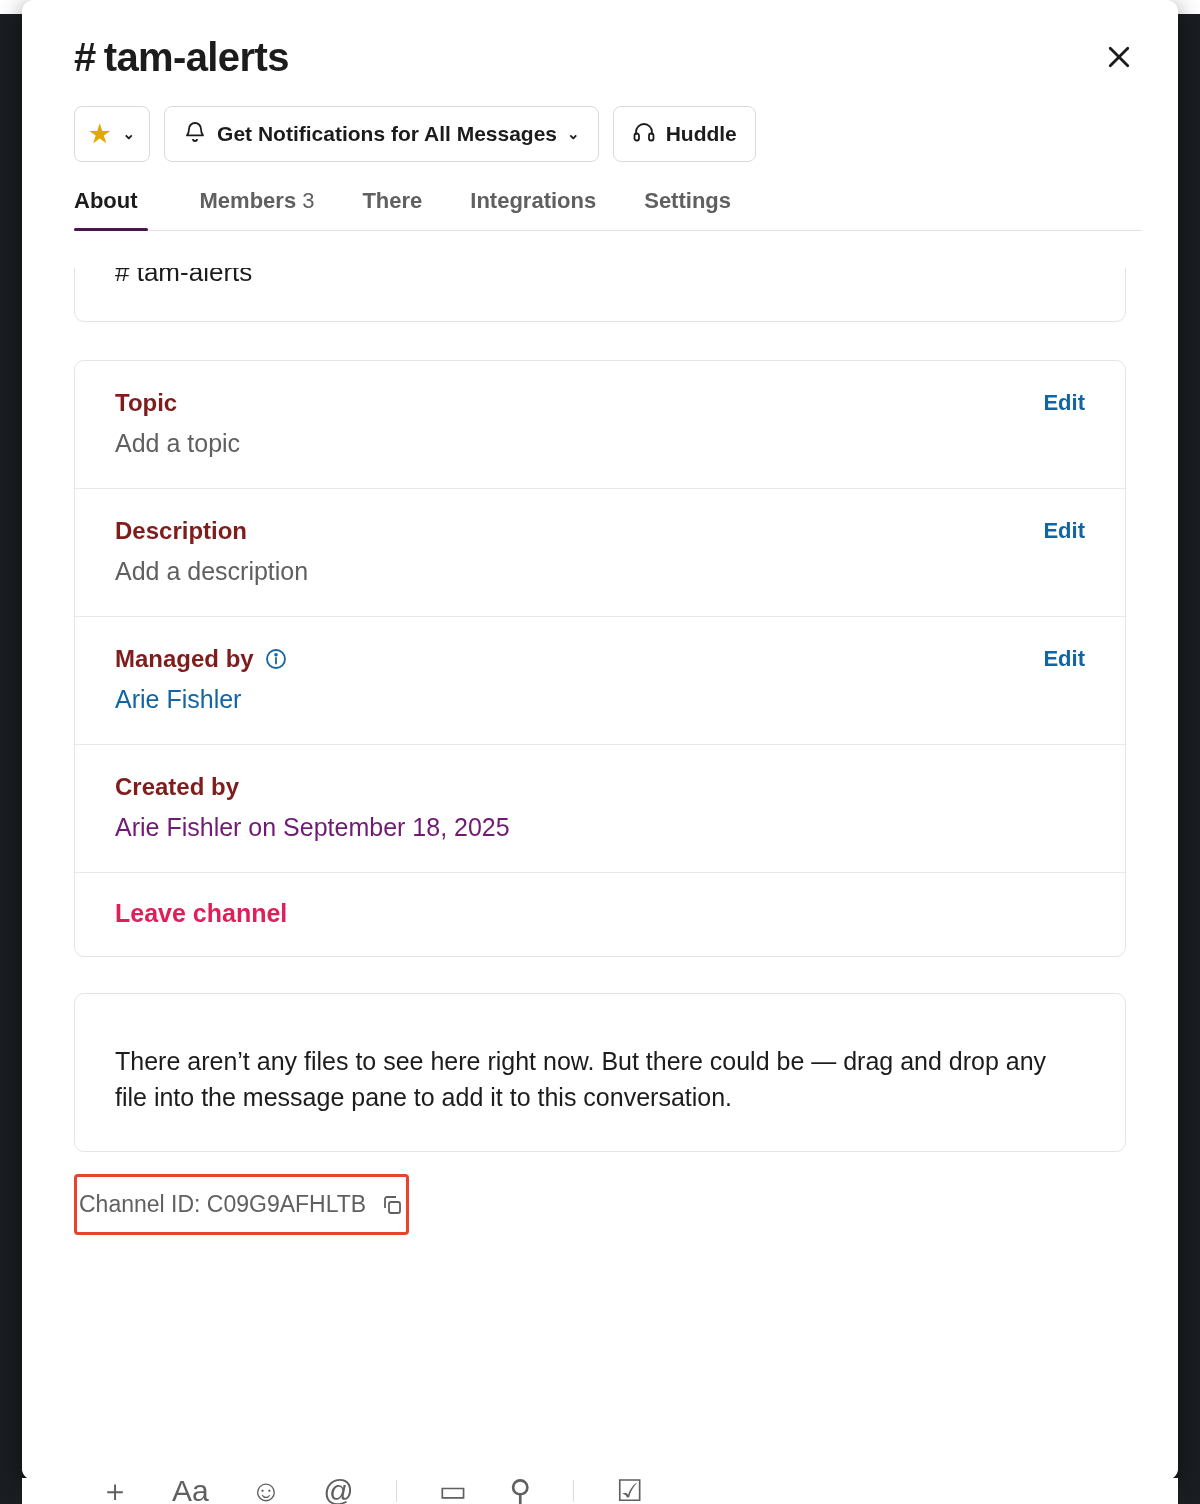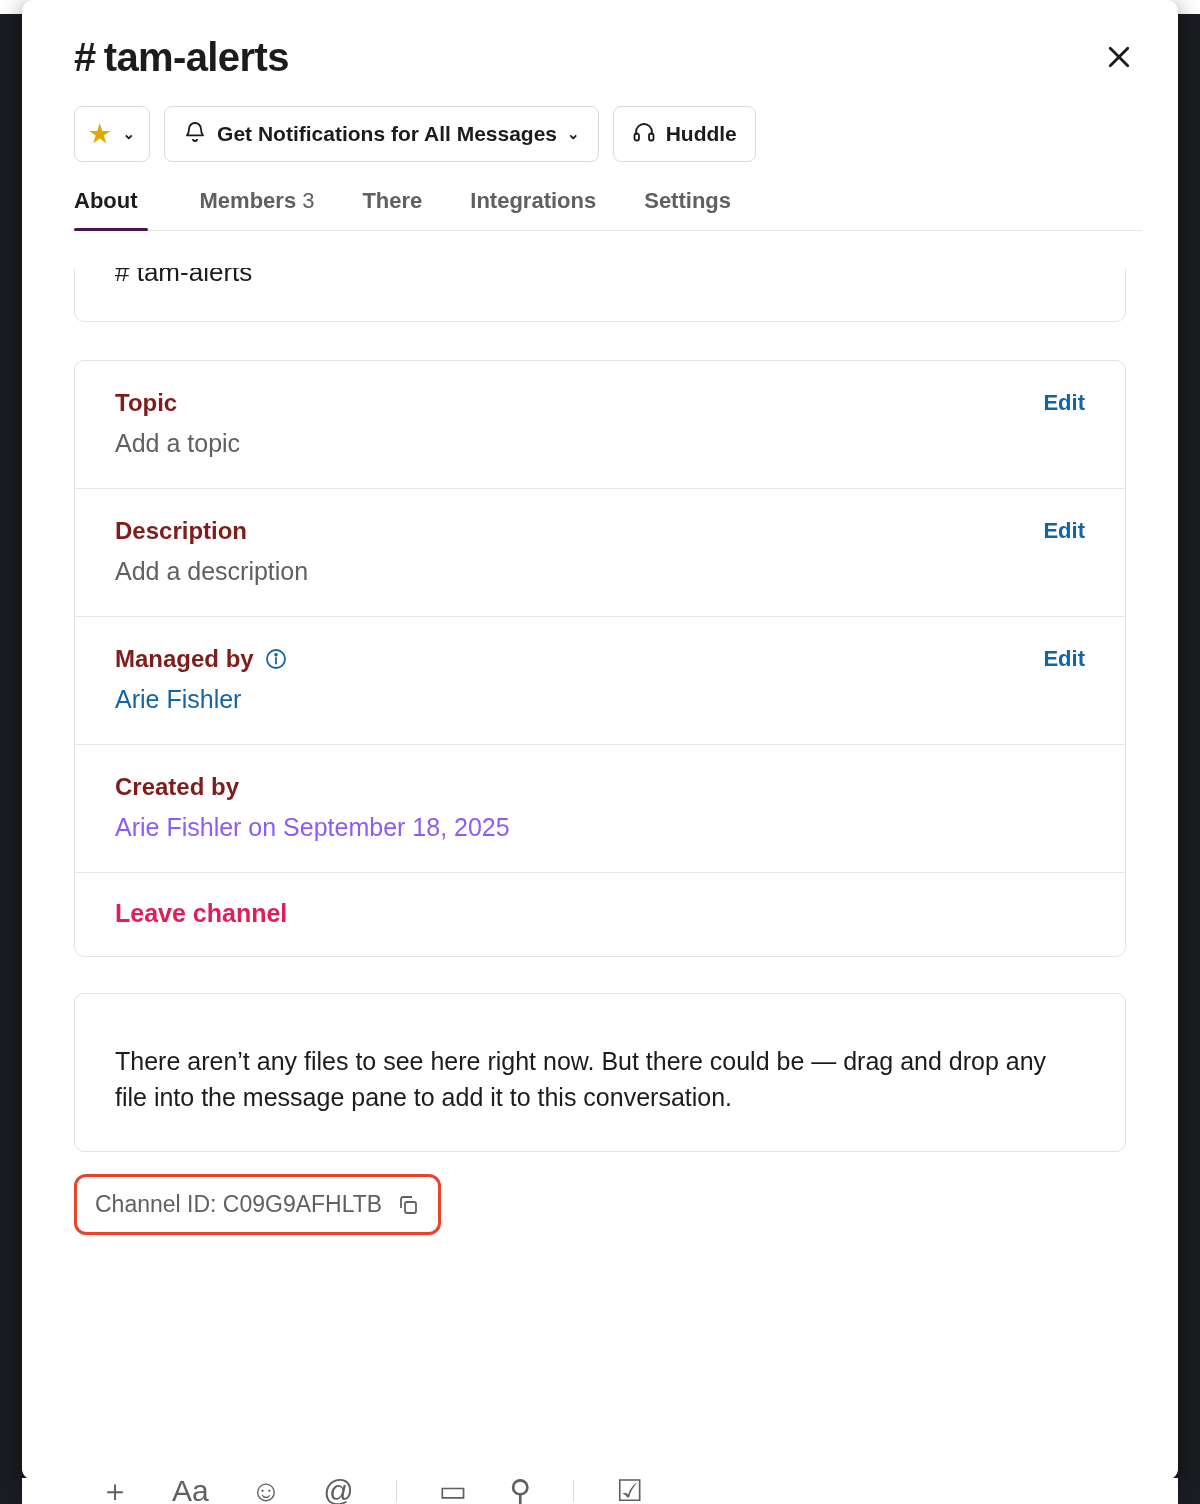--- a/index.html
+++ b/index.html
@@ -154,41 +154,41 @@
   }
   .info-icon svg { width: 24px; height: 24px; }
   .row-edit {
     font-size: 22px; font-weight: 700; color: #1264a3; cursor: pointer;
   }
   .row-value {
     margin-top: 12px;
     font-size: 25px; color: #616061;
   }
   .row-value.link { color: #1264a3; cursor: pointer; }
-  .row-value.dark { color: #8b5cf6; }
+  .row-value.dark { color: #701a75; }
   .leave-row { padding: 26px 40px 28px 40px; }
   .leave-link {
     font-size: 25px; font-weight: 700; color: #e01e5a; cursor: pointer;
   }
 
   
   .files-card { margin-top: 36px; padding: 30px 40px 36px 40px; }
   .files-title { font-size: 24px; font-weight: 700; color: #1d1c1d; }
   .files-text {
     margin-top: 20px;
     font-size: 25px; color: #1d1c1d; line-height: 1.42;
   }
 
   
   .channel-id-wrap {
     margin-top: 22px;
     display: inline-flex; align-items: center; gap: 14px;
-    padding: 14px 18px;
+    padding: 14px 2px;
     border: 3px solid #e8442c;
-    border-radius: 12px;
+    border-radius: 4px;
   }
   .channel-id-text { font-size: 23px; color: #616061; }
   .copy-icon { width: 24px; height: 24px; color: #616061; cursor: pointer; }
   .copy-icon svg { width: 24px; height: 24px; }
 
   
   .composer-peek {
     position: absolute;
     left: 22px; right: 22px; bottom: 0; height: 26px;
     background: #fff;

